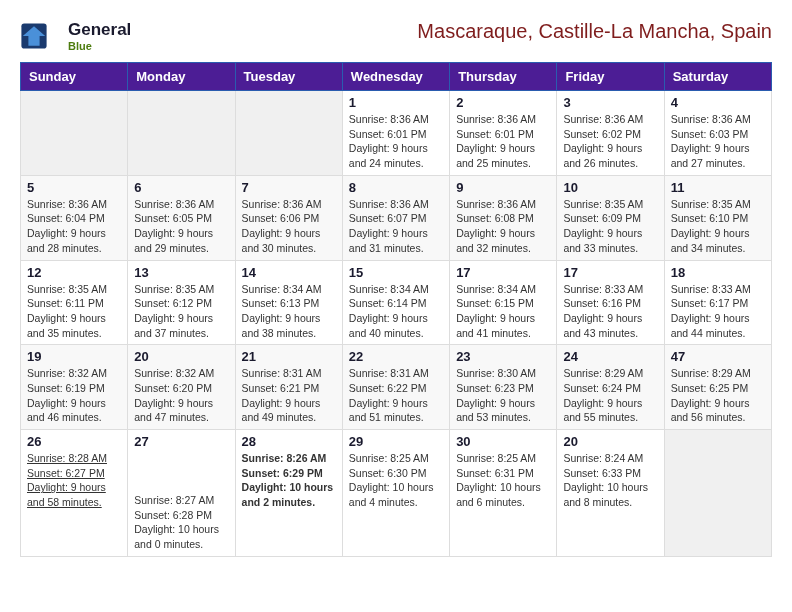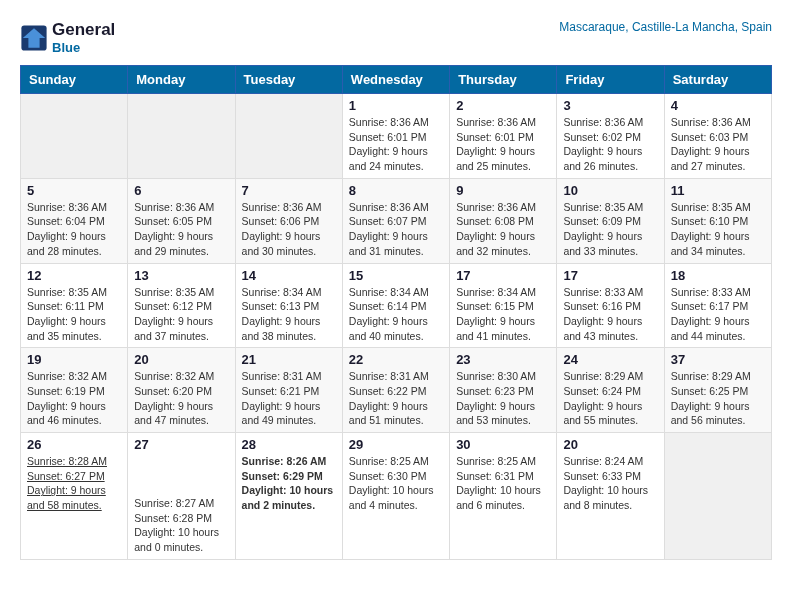--- a/index.html
+++ b/index.html
@@ -12,45 +12,45 @@
     }
     .header {
       display: flex;
       justify-content: space-between;
       align-items: flex-start;
       margin-bottom: 10px;
     }
     .logo {
       display: flex;
       align-items: center;
-      gap: 4px;
+      gap: 20px;
     }
     .logo-icon {
       width: 28px;
       height: 28px;
     }
     .title-area {
       text-align: right;
     }
     .month-title {
       font-size: 36px;
       font-weight: bold;
       color: #1a1a2e;
     }
     .location {
-      font-size: 12px;
-      color: #0369a1;
+      font-size: 20px;
+      color: #7f1d1d;
     }
     .calendar {
       width: 100%;
       border-collapse: collapse;
       border: 1px solid #ccc;
     }
     .calendar th {
-      background-color: #0369a1;
+      background-color: #4c1d95;
       color: white;
       text-align: left;
       padding: 6px 8px;
       font-size: 13px;
       border: 1px solid #2a5caf;
     }
     .calendar td {
       vertical-align: top;
       padding: 4px 6px;
       border: 1px solid #ddd;
@@ -86,21 +86,21 @@
 <body>
 
 <div class="header">
   <div class="logo">
     <svg class="logo-icon" viewBox="0 0 40 40">
       <rect x="2" y="2" width="36" height="36" rx="4" fill="#1a3a6e"></rect>
       <polygon points="20,6 36,20 28,20 28,34 12,34 12,20 4,20" fill="#4a90d9"></polygon>
     </svg>
     <div>
       <div style="font-size:17px;font-weight:bold;color:#1a1a2e;">General</div>
-      <div style="font-size:13px;font-weight:bold;color:#0369a1;">Blue</div>
+      <div style="font-size:11px;font-weight:bold;color:#4d7c0f;">Blue</div>
     </div>
   </div>
   <div class="title-area">
     <div class="location">Mascaraque, Castille-La Mancha, Spain</div>
   </div>
 </div>
 
 <table class="calendar">
   <thead>
     <tr>
@@ -286,21 +286,21 @@
 and 53 minutes.</div>
         </td>
         <td>
           <span class="day-num">24</span>
           <div class="day-info" style="white-space: pre-line;">Sunrise: 8:29 AM
 Sunset: 6:24 PM
 Daylight: 9 hours
 and 55 minutes.</div>
         </td>
         <td>
-          <span class="day-num">37</span>
+          <span class="day-num">47</span>
           <div class="day-info" style="white-space: pre-line;">Sunrise: 8:29 AM
 Sunset: 6:25 PM
 Daylight: 9 hours
 and 56 minutes.</div>
         </td>
       </tr>
       <tr>
         <td>
           <span class="day-num">26</span>
           <div class="day-info" style="white-space: pre-line; text-decoration: underline;">Sunrise: 8:28 AM

